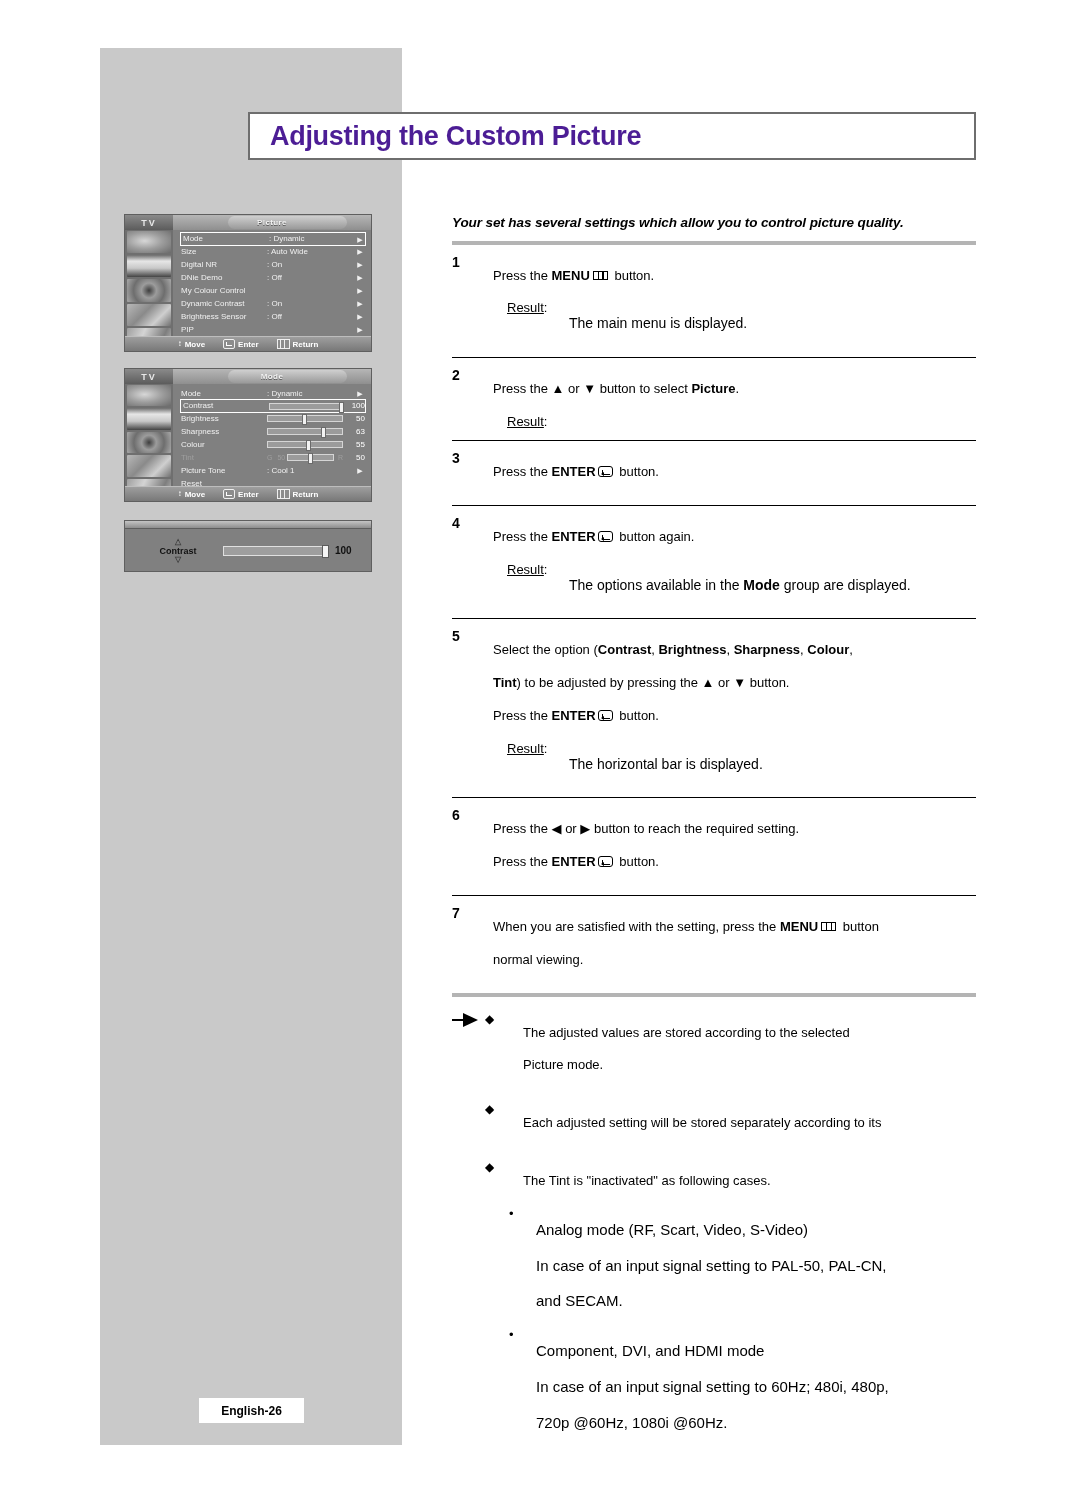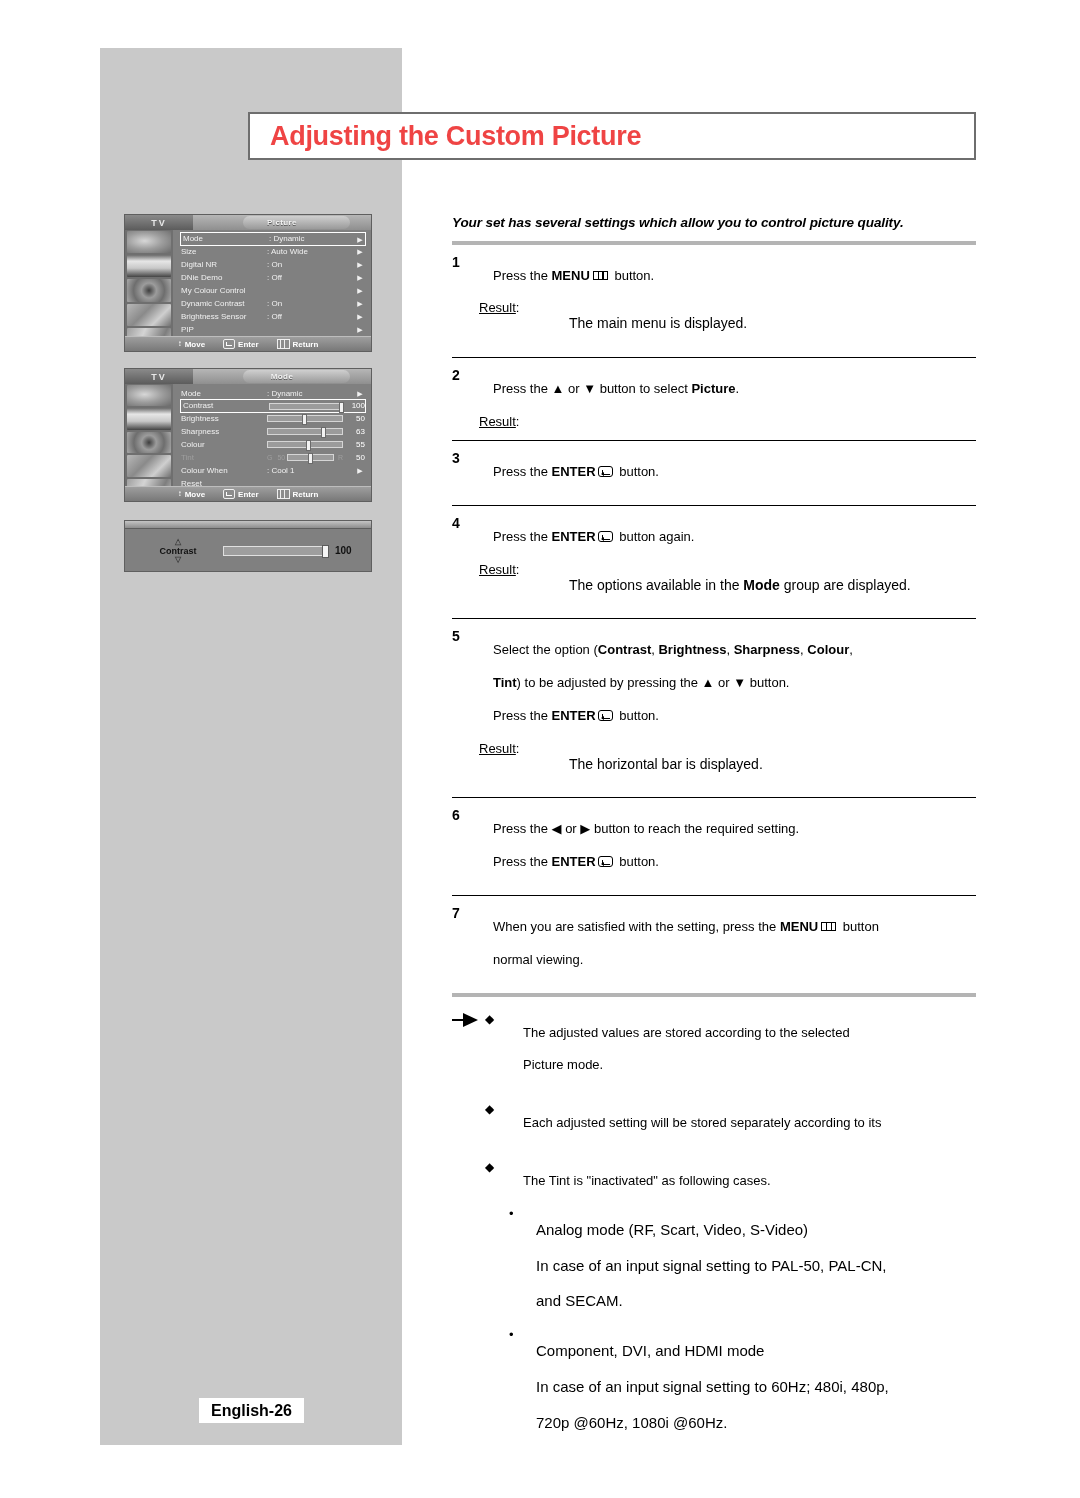--- a/index.html
+++ b/index.html
@@ -8,33 +8,33 @@
 
   
   .gray-col{position:absolute;left:100px;top:48px;width:302px;height:1397px;
             background:#c9c9c9;}
 
   
   .title-box{position:absolute;left:248px;top:112px;width:728px;height:48px;
              background:#ffffff;border:2px solid #6e6e6e;box-sizing:border-box;
              display:flex;align-items:center;}
   .title-text{font-size:27px;font-weight:bold;letter-spacing:-0.3px;
-              padding-left:20px;color:#ef4444;}
+              padding-left:20px;color:#4c1d95;}
 
   
   .tvshot{position:absolute;left:124px;width:248px;
           background:#808080;border:1px solid #5f5f5f;box-sizing:border-box;
           font-family:"Liberation Sans",sans-serif;}
   #shot1{top:214px;height:138px;}
   #shot2{top:368px;height:134px;}
   #shot3{top:520px;height:52px;}
 
   .shot-topbar{height:15px;display:flex;align-items:stretch;
      background:linear-gradient(to bottom,#b6b6b6,#8f8f8f);}
-  .tv-label{width:68px;background:linear-gradient(to bottom,#8a8a8a,#5c5c5c);
+  .tv-label{width:48px;background:linear-gradient(to bottom,#8a8a8a,#5c5c5c);
      color:#e8e8e8;font-size:9px;font-weight:bold;letter-spacing:2px;
      display:flex;align-items:center;justify-content:center;}
   .tabwrap{flex:1;position:relative;display:flex;align-items:center;justify-content:center;}
   .tabpill{position:absolute;left:28%;right:12%;top:1px;bottom:1px;
      background:linear-gradient(to bottom,#cfcfcf,#9a9a9a);border-radius:9px;}
   .tabname{position:relative;color:#f2f2f2;font-size:8px;font-weight:bold;
      letter-spacing:.4px;text-shadow:0 1px 0 #5a5a5a;}
 
   .shot-body{display:flex;height:calc(100% - 15px);}
   .iconcol{width:48px;background:#6f6f6f;display:flex;flex-direction:column;}
@@ -85,37 +85,37 @@
   .s3tri{font-size:8px;line-height:8px;color:#3d3d3d;}
   .s3bar{position:relative;height:10px;flex:1;background:#9e9e9e;border:1px solid #e0e0e0;
      box-sizing:border-box;margin:0 7px 0 2px;}
   .s3bar .knob{position:absolute;top:-2px;right:-2px;width:7px;height:13px;
      background:#f5f5f5;border:1px solid #5c5c5c;box-sizing:border-box;}
   .s3num{font-size:10px;font-weight:bold;color:#111;width:26px;}
 
   
   .badge{position:absolute;left:199px;top:1398px;width:105px;height:25px;
      background:#ffffff;display:flex;align-items:center;justify-content:center;
-     font-size:16px;font-weight:bold;}
+     font-size:12px;font-weight:bold;}
 
   
   .content{position:absolute;left:452px;top:214px;width:524px;}
   .lead{font-size:13.5px;font-weight:bold;font-style:italic;line-height:1.3;
         margin:0 0 9px 0;letter-spacing:-0.1px;}
   .hr-thin{height:1px;background:#000;}
   .hr-grey{height:4px;background:#b4b4b4;}
 
   .step{display:flex;padding:8px 0 9px 0;}
   .step .num{width:27px;font-size:14px;font-weight:bold;flex-shrink:0;
       line-height:1.35;}
   .step .body{flex:1;font-size:13px;line-height:1.45;}
   .line{margin:14px;}
   .res{display:flex;margin-top:9px;}
   .res .rlabel{width:76px;flex-shrink:0;font-size:13px;}
-  .res .rlabel u{text-decoration:underline;}
+  .res .rlabel u{text-decoration:underline;margin-left:28px;}
   .res .rtext{flex:1;font-size:14px;line-height:1.45;}
   b{font-weight:bold;}
 
   
   .notes{display:flex;padding-top:13px;}
   .noteArrow{width:33px;flex-shrink:0;padding-top:3px;}
   .noteList{flex:1;}
   .note{display:flex;margin-bottom:11px;}
   .note .dia{width:24px;flex-shrink:0;font-size:12px;line-height:1.5;}
   .note .ntext{flex:1;font-size:13px;line-height:1.45;}
@@ -293,21 +293,21 @@
           <span class="tintlbl" style="margin-right: 2px;">50</span>
           <span class="barwrap">
             <span class="bar">
               <span class="knob" style="left: calc(50% - 3px);"></span>
             </span>
           </span>
           <span class="tintlbl" style="margin-right: 4px;">R</span>
           <span class="numv">50</span>
         </div>
         <div class="row">
-          <span class="lbl">Colour When</span>
+          <span class="lbl">Picture Tone</span>
           <span class="val">: Cool 1</span>
           <span class="arw">▶</span>
         </div>
         <div class="row">
           <span class="lbl">Reset</span>
           <span class="val"></span>
           <span class="arw"></span>
         </div>
       </div>
   </div>

